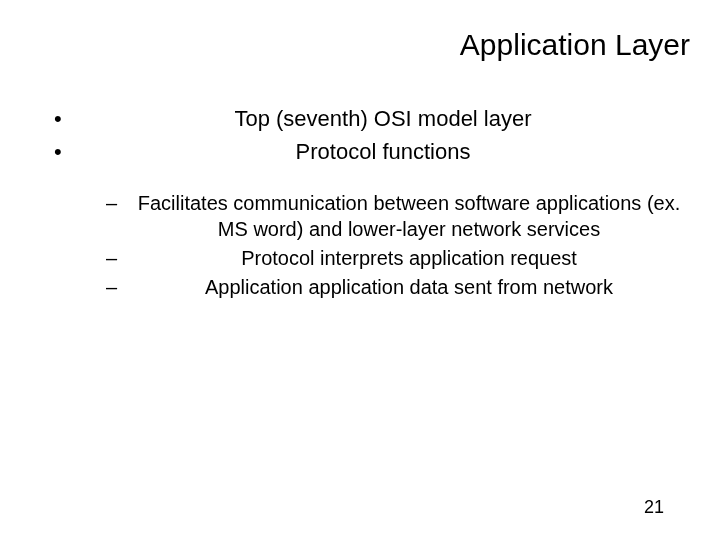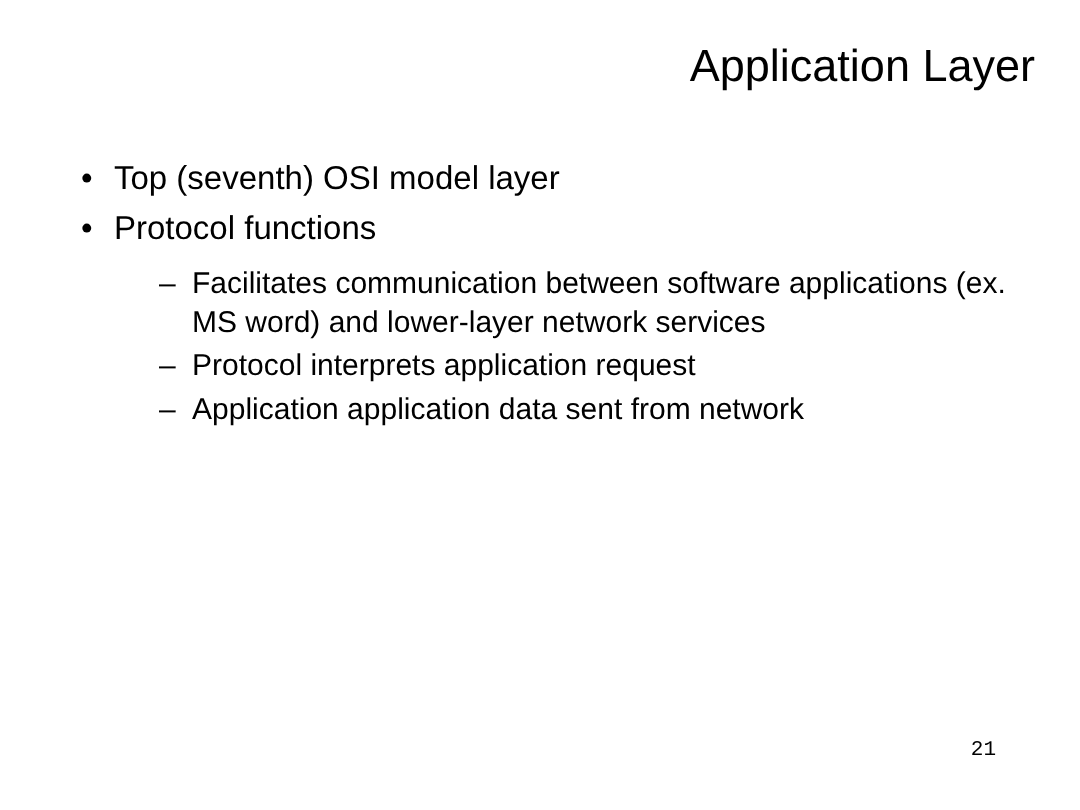--- a/index.html
+++ b/index.html
@@ -1,25 +1,25 @@
 <!DOCTYPE html>
 <html><head>
   <meta charset="utf-8">
   <style>
     * { margin: 0; padding: 0; box-sizing: border-box; }
     html, body { width: 720px; height: 540px; background: #fff; font-family: Arial, Helvetica, sans-serif; color: #000; }
     .slide { width: 720px; height: 540px; position: relative; padding: 28px 30px 20px 30px; }
     .title { text-align: right; font-size: 30px; font-weight: 400; margin-bottom: 42px; }
-    .main-list { list-style: none; padding-left: 24px; }
+    .main-list { list-style: none; padding-left: 24px; text-align: center; }
     .main-list > li { font-size: 22px; line-height: 1.35; position: relative; padding-left: 22px; margin-bottom: 3px; }
     .main-list > li::before { content: "•"; position: absolute; left: 0; top: 0; }
-    .sub-list { list-style: none; padding-left: 30px; margin-top: 10px; }
+    .sub-list { list-style: none; padding-left: 30px; margin-top: 24px; }
     .sub-list > li { font-size: 20px; line-height: 1.3; position: relative; padding-left: 22px; margin-bottom: 3px; }
     .sub-list > li::before { content: "–"; position: absolute; left: 0; top: 0; }
-    .page-num { position: absolute; bottom: 32px; right: 56px; font-size: 14px; font-family: Liberation Mono, monospace; }
+    .page-num { position: absolute; bottom: 22px; right: 56px; font-size: 18px; }
   </style>
 </head>
 <body>
 
 <div class="slide">
   <h1 class="title">Application Layer</h1>
 
   <ul class="main-list">
     <li>Top (seventh) OSI model layer</li>
     <li>

